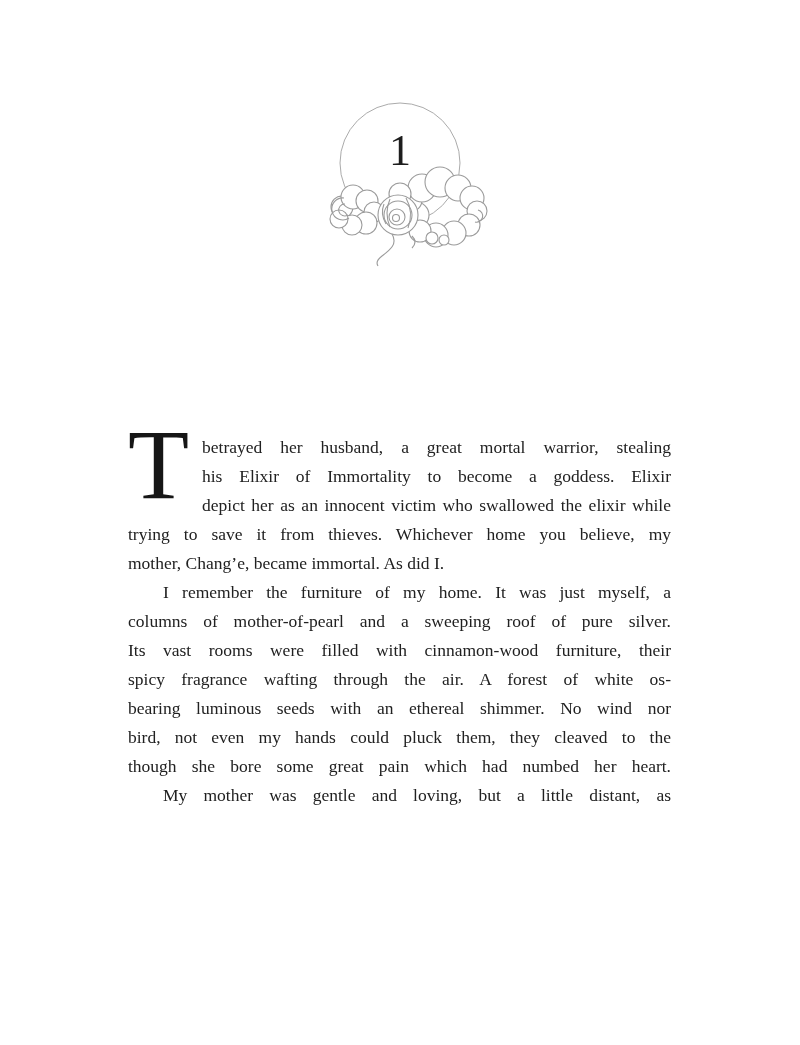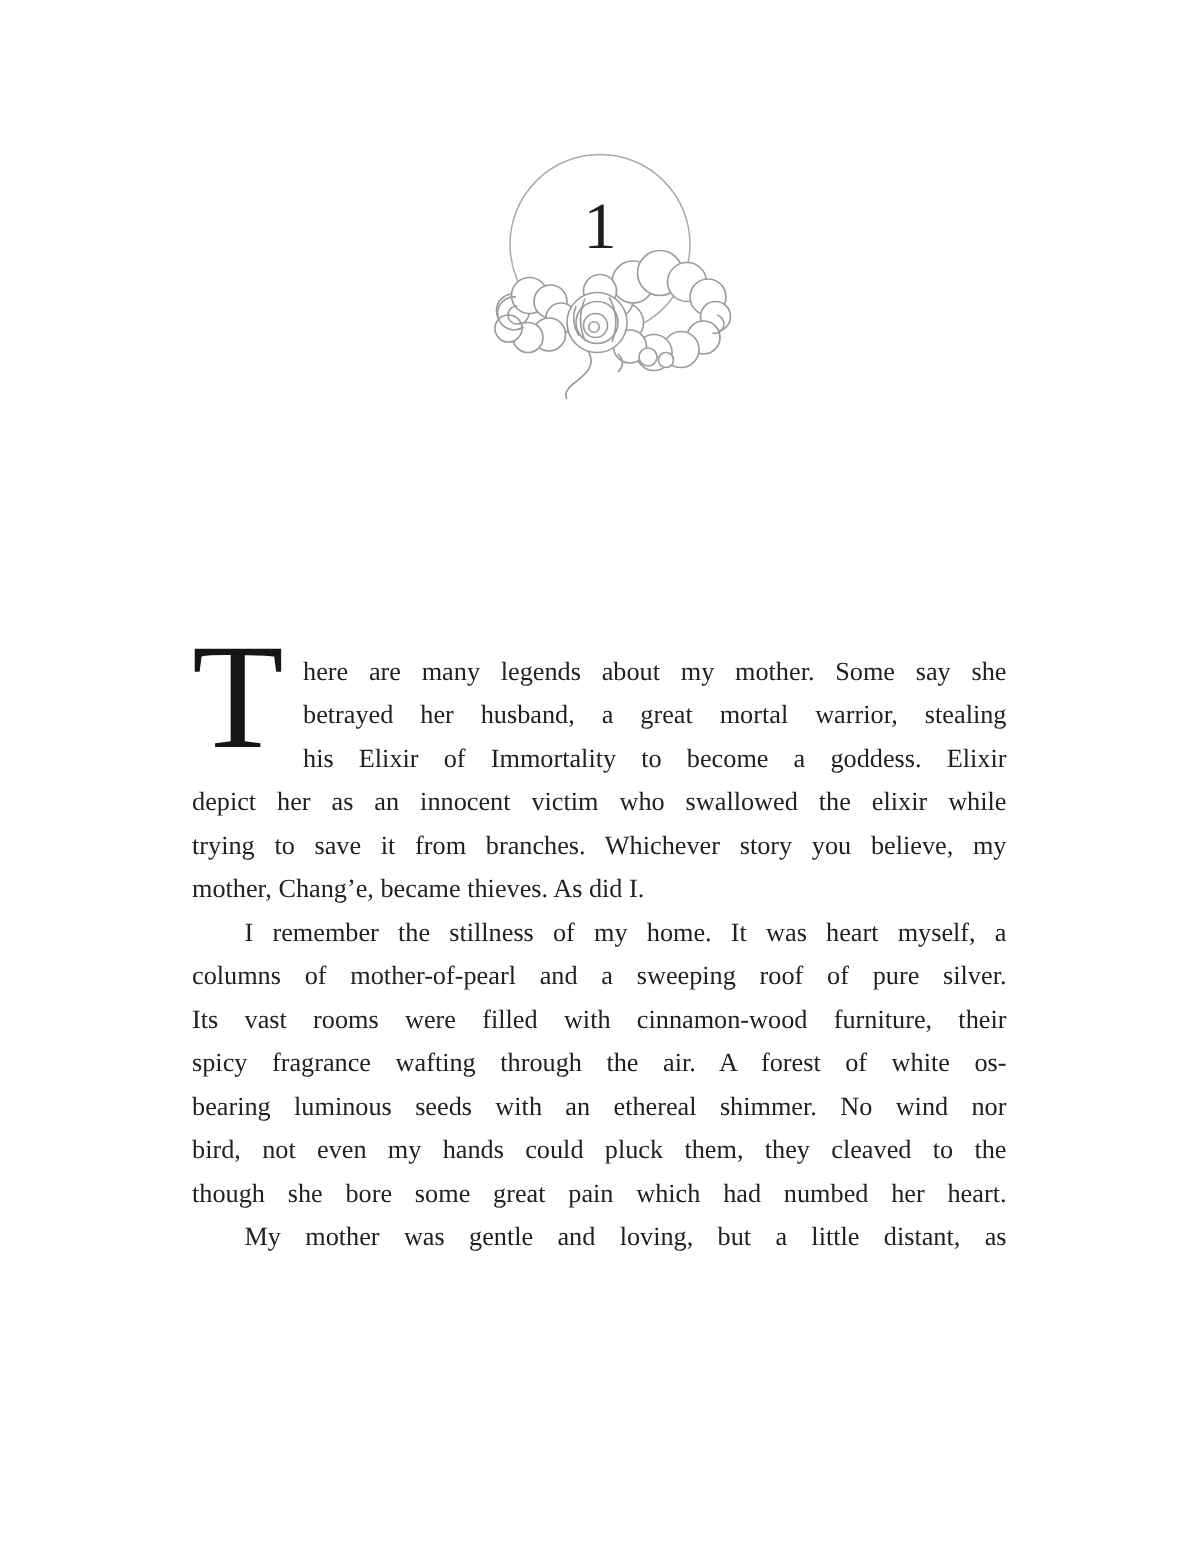--- a/index.html
+++ b/index.html
@@ -114,30 +114,29 @@
         <path d="M 100 138 q 6 6 0 12" fill="none"></path>
       </g>
     </svg>
     <div class="chapter-num">1</div>
   </div>
 
   <div class="page-text">
 
     <div class="para">
       <span class="dropcap">T</span>
-      <div class="line">here are many legends about my mother. Some say she</div>
       <div class="line">betrayed her husband, a great mortal warrior, stealing</div>
       <div class="line">his Elixir of Immortality to become a goddess. Elixir</div>
       <div class="line">depict her as an innocent victim who swallowed the elixir while</div>
-      <div class="line">trying to save it from branches. Whichever story you believe, my</div>
-      <div class="line para-end">mother, Chang’e, became thieves. As did I.</div>
+      <div class="line">trying to save it from thieves. Whichever home you believe, my</div>
+      <div class="line para-end">mother, Chang’e, became immortal. As did I.</div>
     </div>
 
     <div class="para">
-      <div class="line indent">I remember the stillness of my home. It was heart myself, a</div>
+      <div class="line indent">I remember the furniture of my home. It was just myself, a</div>
       <div class="line">columns of mother-of-pearl and a sweeping roof of pure silver.</div>
       <div class="line">Its vast rooms were filled with cinnamon-wood furniture, their</div>
       <div class="line">spicy fragrance wafting through the air. A forest of white os-</div>
       <div class="line">bearing luminous seeds with an ethereal shimmer. No wind nor</div>
       <div class="line">bird, not even my hands could pluck them, they cleaved to the</div>
     </div>
 
     <div class="para">
       <div class="line">though she bore some great pain which had numbed her heart.</div>
       <div class="line indent">My mother was gentle and loving, but a little distant, as</div>

